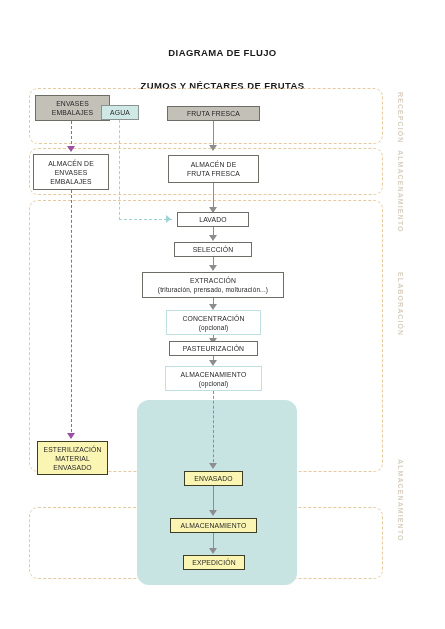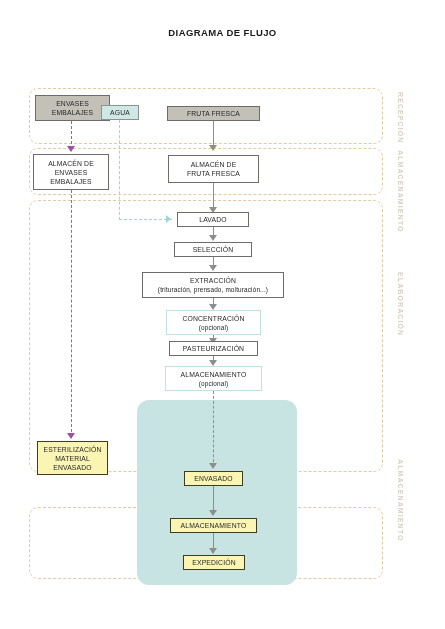--- a/index.html
+++ b/index.html
@@ -6,21 +6,21 @@
   body{width:445px;height:629px;position:relative;overflow:hidden;
        font-family:"Liberation Sans","DejaVu Sans",sans-serif;
        -webkit-font-smoothing:antialiased;}
 
   #canvas{position:absolute;left:0;top:0;width:445px;height:629px;}
 
   
   .title{position:absolute;left:0;top:26px;width:445px;text-align:center;
          font-size:9.5px;font-weight:bold;color:#1a1a1a;letter-spacing:.4px;
          line-height:13px;}
-  .title div{white-space:nowrap;}
+  .title div{white-space:nowrap;margin-top:20px;}
 
   
   .region{position:absolute;border:1px dashed #e7c9a0;border-radius:9px;
           box-sizing:border-box;background:transparent;}
 
   
   .stage-label{position:absolute;font-size:7px;letter-spacing:1.1px;
                color:#d9cfc0;font-weight:bold;white-space:nowrap;
                transform-origin:0 0;transform:rotate(90deg);}
 
@@ -55,20 +55,21 @@
          border-top:4px solid transparent;border-bottom:4px solid transparent;
          border-left:5.5px solid #9fd3d6;}
 </style>
 </head>
 <body>
 
 <div id="canvas">
 
   <div class="title">
     <div>DIAGRAMA DE FLUJO</div>
+    <div>ZUMOS Y NÉCTARES DE FRUTAS</div>
   </div>
 
   <div class="region" style="left:29px;top:88px;width:354px;height:56px;"></div>
   <div class="region" style="left:29px;top:148px;width:354px;height:47px;"></div>
   <div class="region" style="left:29px;top:200px;width:354px;height:272px;"></div>
   <div class="region" style="left:29px;top:507px;width:354px;height:72px;"></div>
 
   <div class="stage-label" style="left:404px;top:92px;">RECEPCIÓN</div>
   <div class="stage-label" style="left:404px;top:150px;">ALMACENAMIENTO</div>
   <div class="stage-label" style="left:404px;top:272px;">ELABORACIÓN</div>

